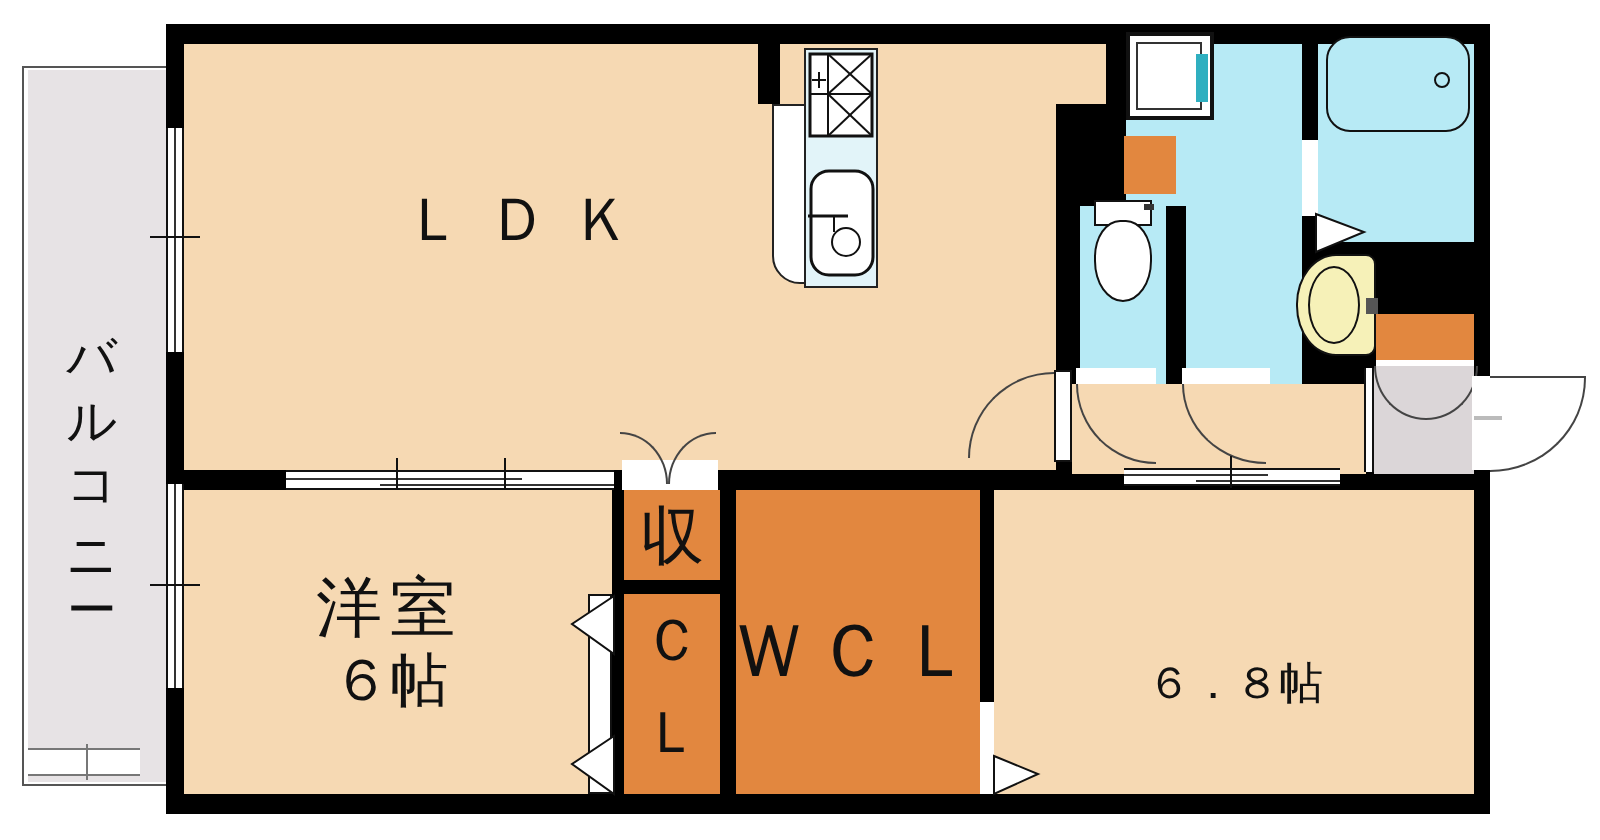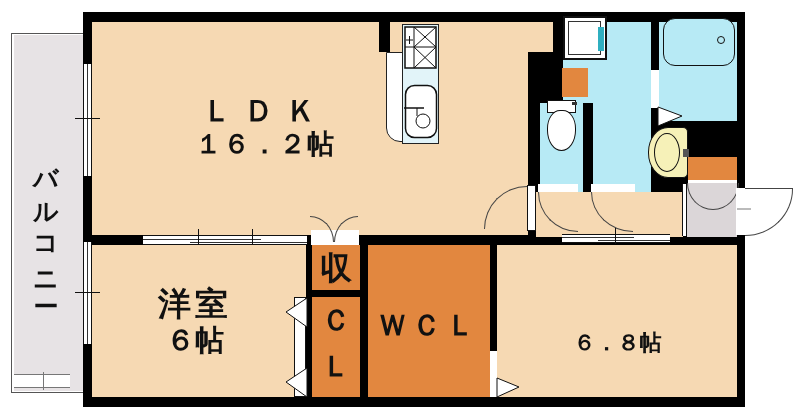--- a/index.html
+++ b/index.html
@@ -8,21 +8,21 @@
   .abs{position:absolute;box-sizing:border-box;}
   .wall{background:var(--wall,#000);}
   .peach{background:var(--peach,#F6D9B3);}
   .orange{background:var(--orange,#E2873F);}
   .blue{background:var(--blue,#B7EAF5);}
   .gray1{background:var(--gray1,#E7E3E5);}
   .gray2{background:var(--gray2,#DBD6D8);}
   .white{background:#fff;}
   .arc{border:0 solid var(--line,#444);background:transparent;}
   .lbl{display:flex;align-items:center;justify-content:center;text-align:left;
-       white-space:pre;line-height:1.15;font-weight:bold;}
+       white-space:pre;line-height:1.15;}
   .vtext{writing-mode:vertical-rl;text-orientation:upright;letter-spacing:7px;}
   svg{display:block;}
 </style>
 </head>
 <body>
 
 <div class="plan">
 
   <div class="abs" style="left:11px;top:33px;width:75px;height:360px;border:1px solid #555;background:#fff;"></div>
   <div class="abs gray1" style="left:14px;top:35px;width:70px;height:356px;"></div>
@@ -134,26 +134,25 @@
   <div class="abs" style="left:615px;top:228px;width:1px;height:16px;background:#111;"></div>
 
   <div class="abs white" style="left:83px;top:64px;width:9px;height:112px;border-left:1px solid #111;border-right:1px solid #111;"></div>
   <div class="abs" style="left:87px;top:64px;width:1px;height:112px;background:#333;"></div>
   <div class="abs" style="left:75px;top:118px;width:25px;height:1px;background:#111;"></div>
   <div class="abs white" style="left:83px;top:242px;width:9px;height:102px;border-left:1px solid #111;border-right:1px solid #111;"></div>
   <div class="abs" style="left:87px;top:242px;width:1px;height:102px;background:#333;"></div>
   <div class="abs" style="left:75px;top:292px;width:25px;height:1px;background:#111;"></div>
 
   <div class="abs lbl" style="left:150px;top:94px;width:230px;height:34px;font-size:30px;letter-spacing:12px;">ＬＤＫ</div>
-  <div class="abs lbl" style="left:150px;top:128px;width:230px;height:32px;font-size:27px;letter-spacing:1px;">１６．２帖</div>
 
   <div class="abs lbl" style="left:120px;top:286px;width:150px;height:36px;font-size:33px;letter-spacing:4px;">洋室</div>
   <div class="abs lbl" style="left:120px;top:324px;width:150px;height:34px;font-size:29px;">６帖</div>
 
   <div class="abs lbl" style="left:312px;top:248px;width:48px;height:40px;font-size:32px;">収</div>
   <div class="abs lbl" style="left:312px;top:302px;width:48px;height:38px;font-size:29px;">Ｃ</div>
   <div class="abs lbl" style="left:312px;top:348px;width:48px;height:38px;font-size:29px;">Ｌ</div>
 
-  <div class="abs lbl" style="left:368px;top:308px;width:122px;height:36px;font-size:29px;letter-spacing:5px;">ＷＣＬ</div>
+  <div class="abs lbl" style="left:368px;top:308px;width:122px;height:36px;font-size:37px;letter-spacing:5px;">ＷＣＬ</div>
 
   <div class="abs lbl" style="left:540px;top:326px;width:155px;height:34px;font-size:22px;">６．８帖</div>
 
 </div>
 
 </body></html>

